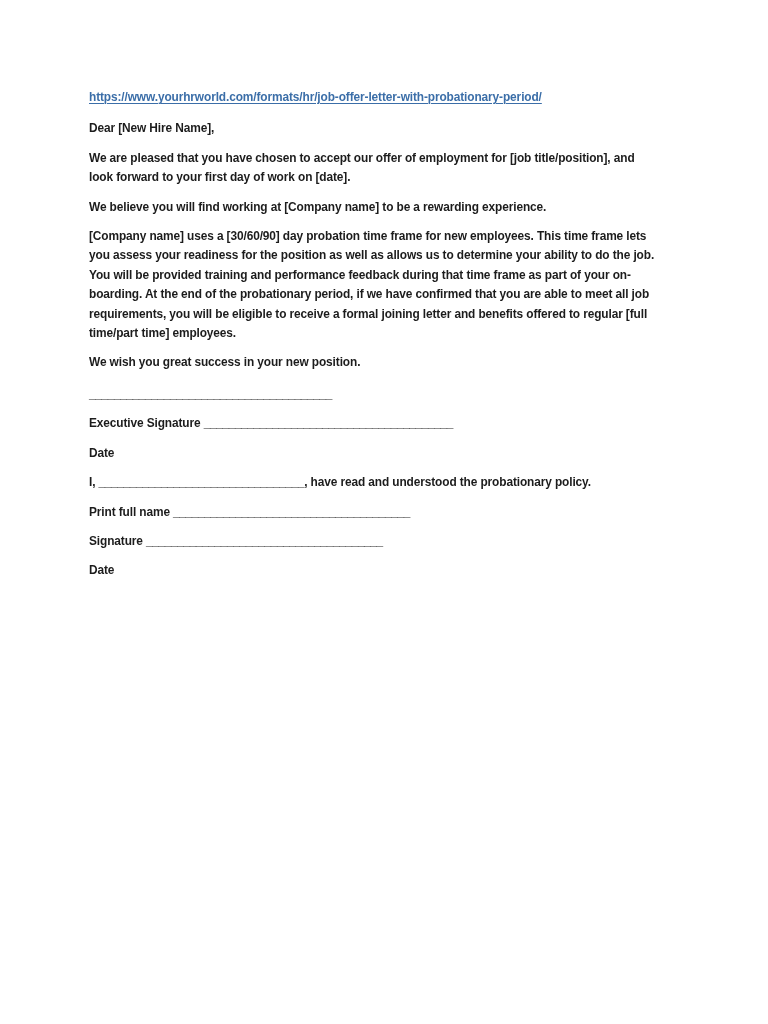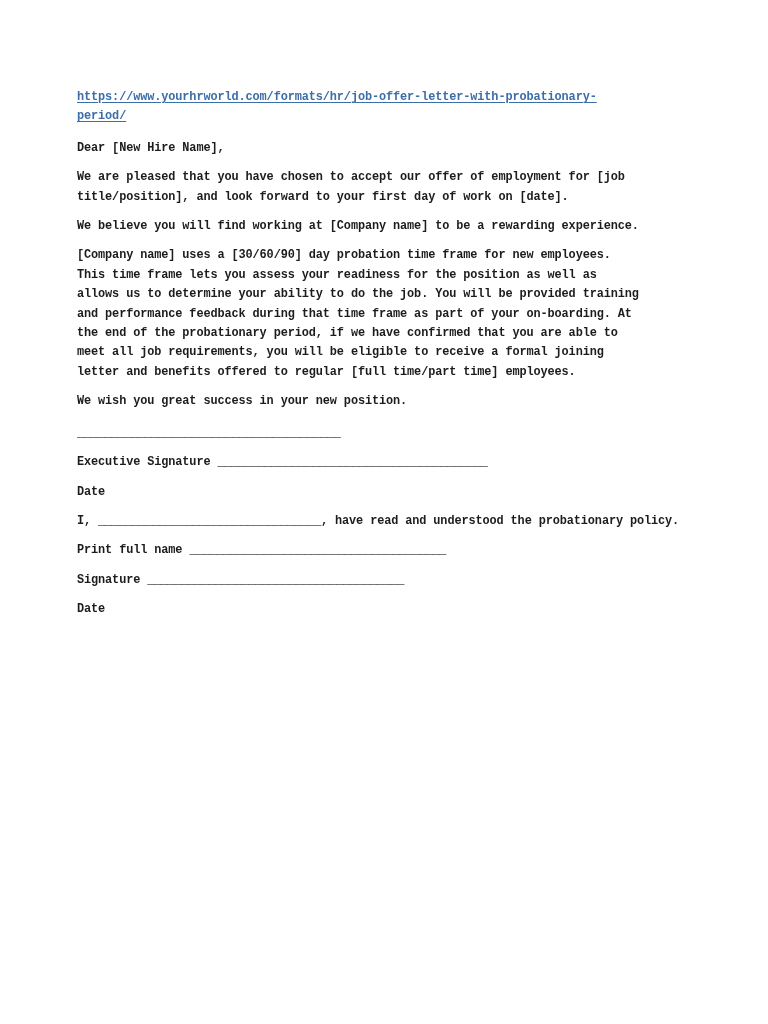--- a/index.html
+++ b/index.html
@@ -24,24 +24,23 @@
     top: 0;
     width: 768px;
     height: 1024px;
     background: #ffffff;
     box-sizing: border-box;
   }
 
   
   .doc-body {
     position: absolute;
-    left: 77px;
+    left: 89px;
     top: 88px;
     width: 592px;
-    font-family: Liberation Mono, monospace;
   }
 
   
   .para,
   .link-line,
   .sig-line,
   .rule-line {
     font-size: 12.4px;
     font-weight: 700;
     line-height: 19.4px;

